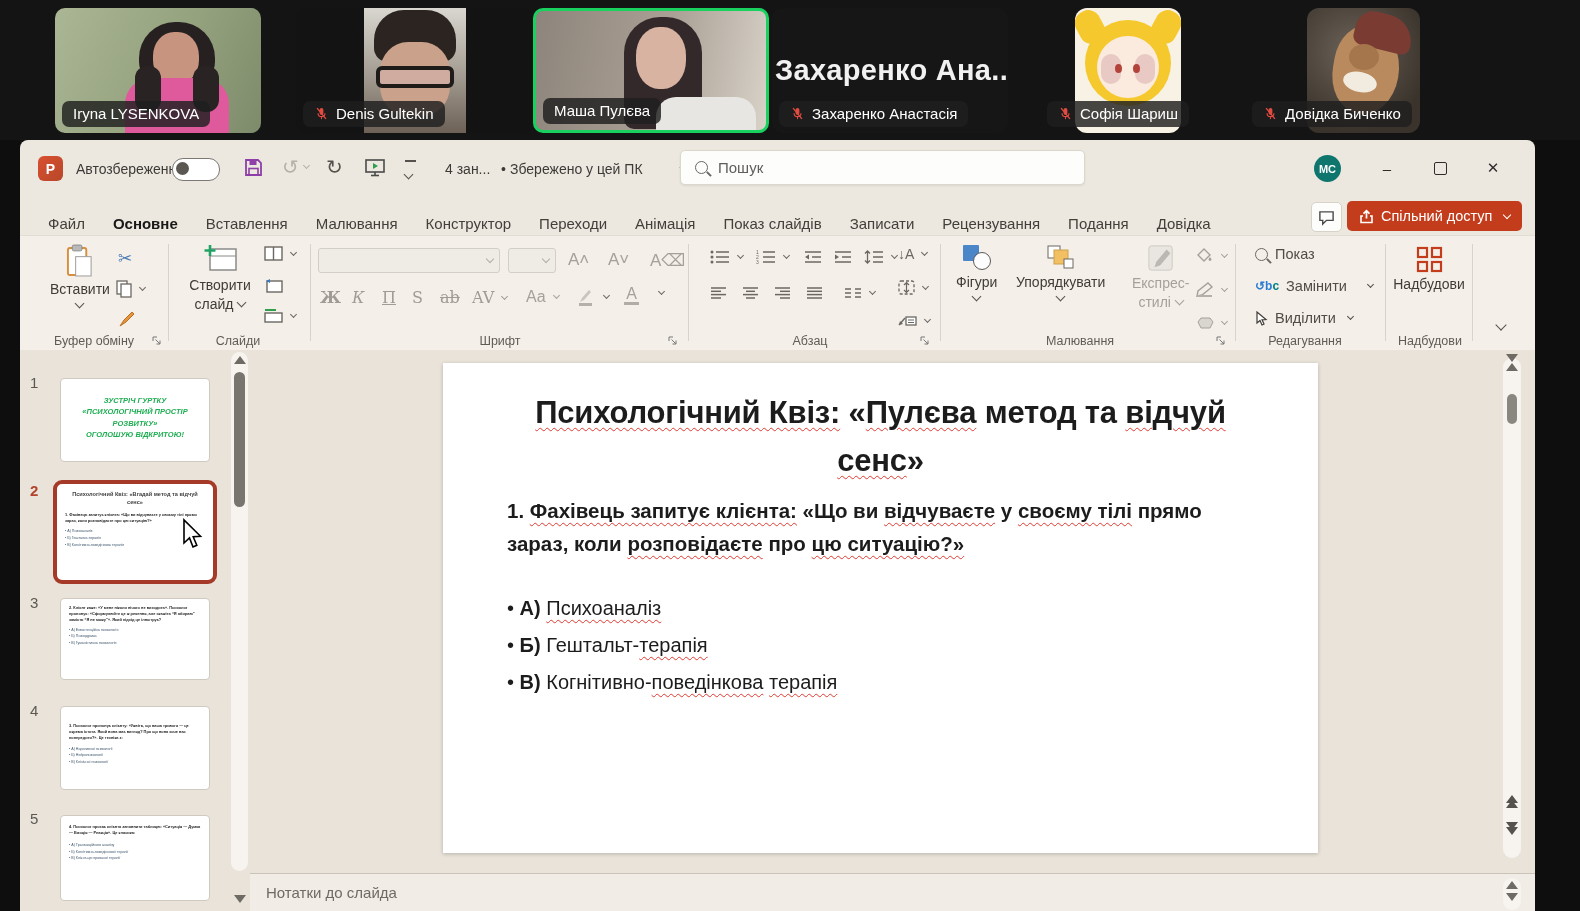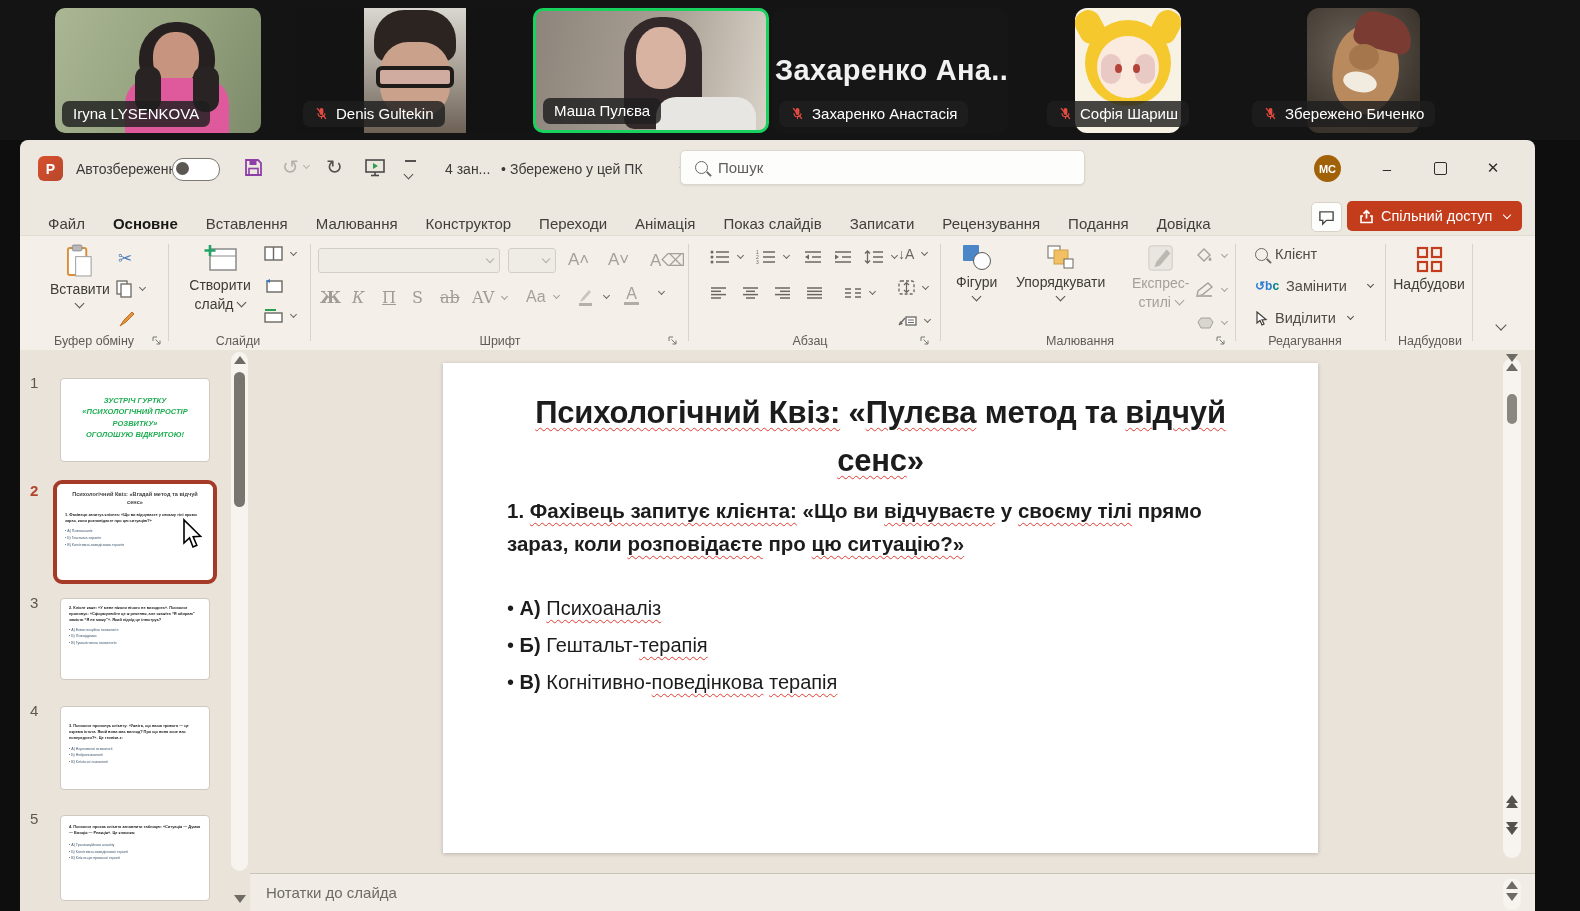--- a/index.html
+++ b/index.html
@@ -25,21 +25,21 @@
   #autosave-toggle{left:152px;top:18px;width:46px;height:21px;border:1px solid #7c7873;border-radius:11px;background:#fff;}
   #autosave-knob{left:3px;top:3px;width:13px;height:13px;border-radius:50%;background:#5b5753;}
   .qatico{display:inline-flex;align-items:center;}
   .chv{width:6px;height:6px;border-right:1.4px solid currentColor;border-bottom:1.4px solid currentColor;
     display:inline-block;transform:rotate(45deg);margin-left:5px;margin-top:-3px;}
   #searchbox{left:660px;top:10px;width:405px;height:35px;background:#fdfdfc;border:1px solid #dcd7cd;border-radius:5px;
     box-shadow:0 1px 2px rgba(0,0,0,.08);display:flex;align-items:center;gap:10px;padding-left:14px;box-sizing:border-box;
     color:#615e5a;font-size:15px;}
   .mag{width:11px;height:11px;border:1.8px solid #6b6762;border-radius:50%;position:relative;display:inline-block;}
   .mag::after{content:"";position:absolute;width:6px;height:1.8px;background:#6b6762;transform:rotate(45deg);right:-5px;bottom:-2px;}
-  #account{left:1294px;top:15px;width:27px;height:27px;border-radius:50%;background:#a16207;color:#fff;font-size:11px;
+  #account{left:1294px;top:15px;width:27px;height:27px;border-radius:50%;background:#0f766e;color:#fff;font-size:11px;
     display:flex;align-items:center;justify-content:center;font-weight:700;}
   .winctl{top:14px;width:30px;height:28px;display:flex;align-items:center;justify-content:center;color:#2f2d2b;font-size:15px;}
   .restore{width:11px;height:11px;border:1.4px solid #2f2d2b;border-radius:2px;}
   
   #tabrow{left:0;top:57px;width:1515px;height:38px;display:flex;align-items:center;padding-left:14px;box-sizing:border-box;gap:0;}
   .tab{font-size:15px;color:#43403b;padding:6px 14px;position:relative;white-space:nowrap;margin-top:14px;}
   .tab.active{color:#181818;font-weight:700;}
   .tab.active::after{content:"";position:absolute;left:12px;right:12px;bottom:-1px;height:3px;border-radius:2px;background:#c33d1d;}
   #comment-btn{left:1291px;top:62px;width:29px;height:28px;background:#fdfdfc;border:1px solid #d8d2c8;border-radius:5px;
     display:flex;align-items:center;justify-content:center;}
@@ -176,21 +176,21 @@
     </div>
     <div class="nametag">
       <svg class="micoff" viewBox="0 0 24 24">
           <g fill="#e24b40">
             <rect x="9" y="3" width="6" height="11" rx="3"></rect>
             <rect x="11.2" y="17" width="1.6" height="4"></rect>
           </g>
           <path d="M6.5 11.5a5.5 5.5 0 0 0 11 0" fill="none" stroke="#e24b40" stroke-width="1.8"></path>
           <line x1="5" y1="3.5" x2="19" y2="20.5" stroke="#e24b40" stroke-width="2.2"></line>
         </svg>
-      <span>Збережено Биченко</span>
+      <span>Довідка Биченко</span>
     </div>
   </div>
 </div>
 
 <div id="win" class="abs">
 
   <div id="titlebar" class="abs">
     <div id="appicon" class="abs">P</div>
     <div class="abs tbtext" style="left:56px;top:21px;">Автозбереження</div>
     <div id="autosave-toggle" class="abs">
@@ -572,21 +572,21 @@
     <div class="launcher" style="left:1196px;">
       <svg width="10" height="10" viewBox="0 0 10 10">
           <path d="M1 1h4M1 1v4" stroke="#777" fill="none"></path>
           <path d="M3.5 3.5 L8 8 M8 4.5 V8 H4.5" stroke="#777" fill="none"></path>
         </svg>
     </div>
     <div class="vsep" style="left:1215px;"></div>
 
     <div class="smico dark" style="left:1235px;top:10px;font-size:14.5px;gap:7px;">
       <span class="mag"></span>
-      <span>Клієнт</span>
+      <span>Показ</span>
     </div>
     <div class="smico dark" style="left:1235px;top:42px;font-size:14.5px;gap:7px;">
       <span style="font-size:12px;"><b style="color:#2b7cd3;">↺b</b><b style="color:#038387;">c</b></span>
       <span>Замінити</span>
       <span class="chv" style="width:4px;height:4px;margin-left:14px;"></span>
     </div>
     <div class="smico dark" style="left:1235px;top:74px;font-size:14.5px;gap:7px;">
       <svg width="13" height="15" viewBox="0 0 13 15">
           <path d="M2 1 L2 12 L5 9.5 L7 14 L9 13 L7 8.8 L11 8.5 Z" fill="#fff" stroke="#3f3b36" stroke-width="1.2"></path>
         </svg>

